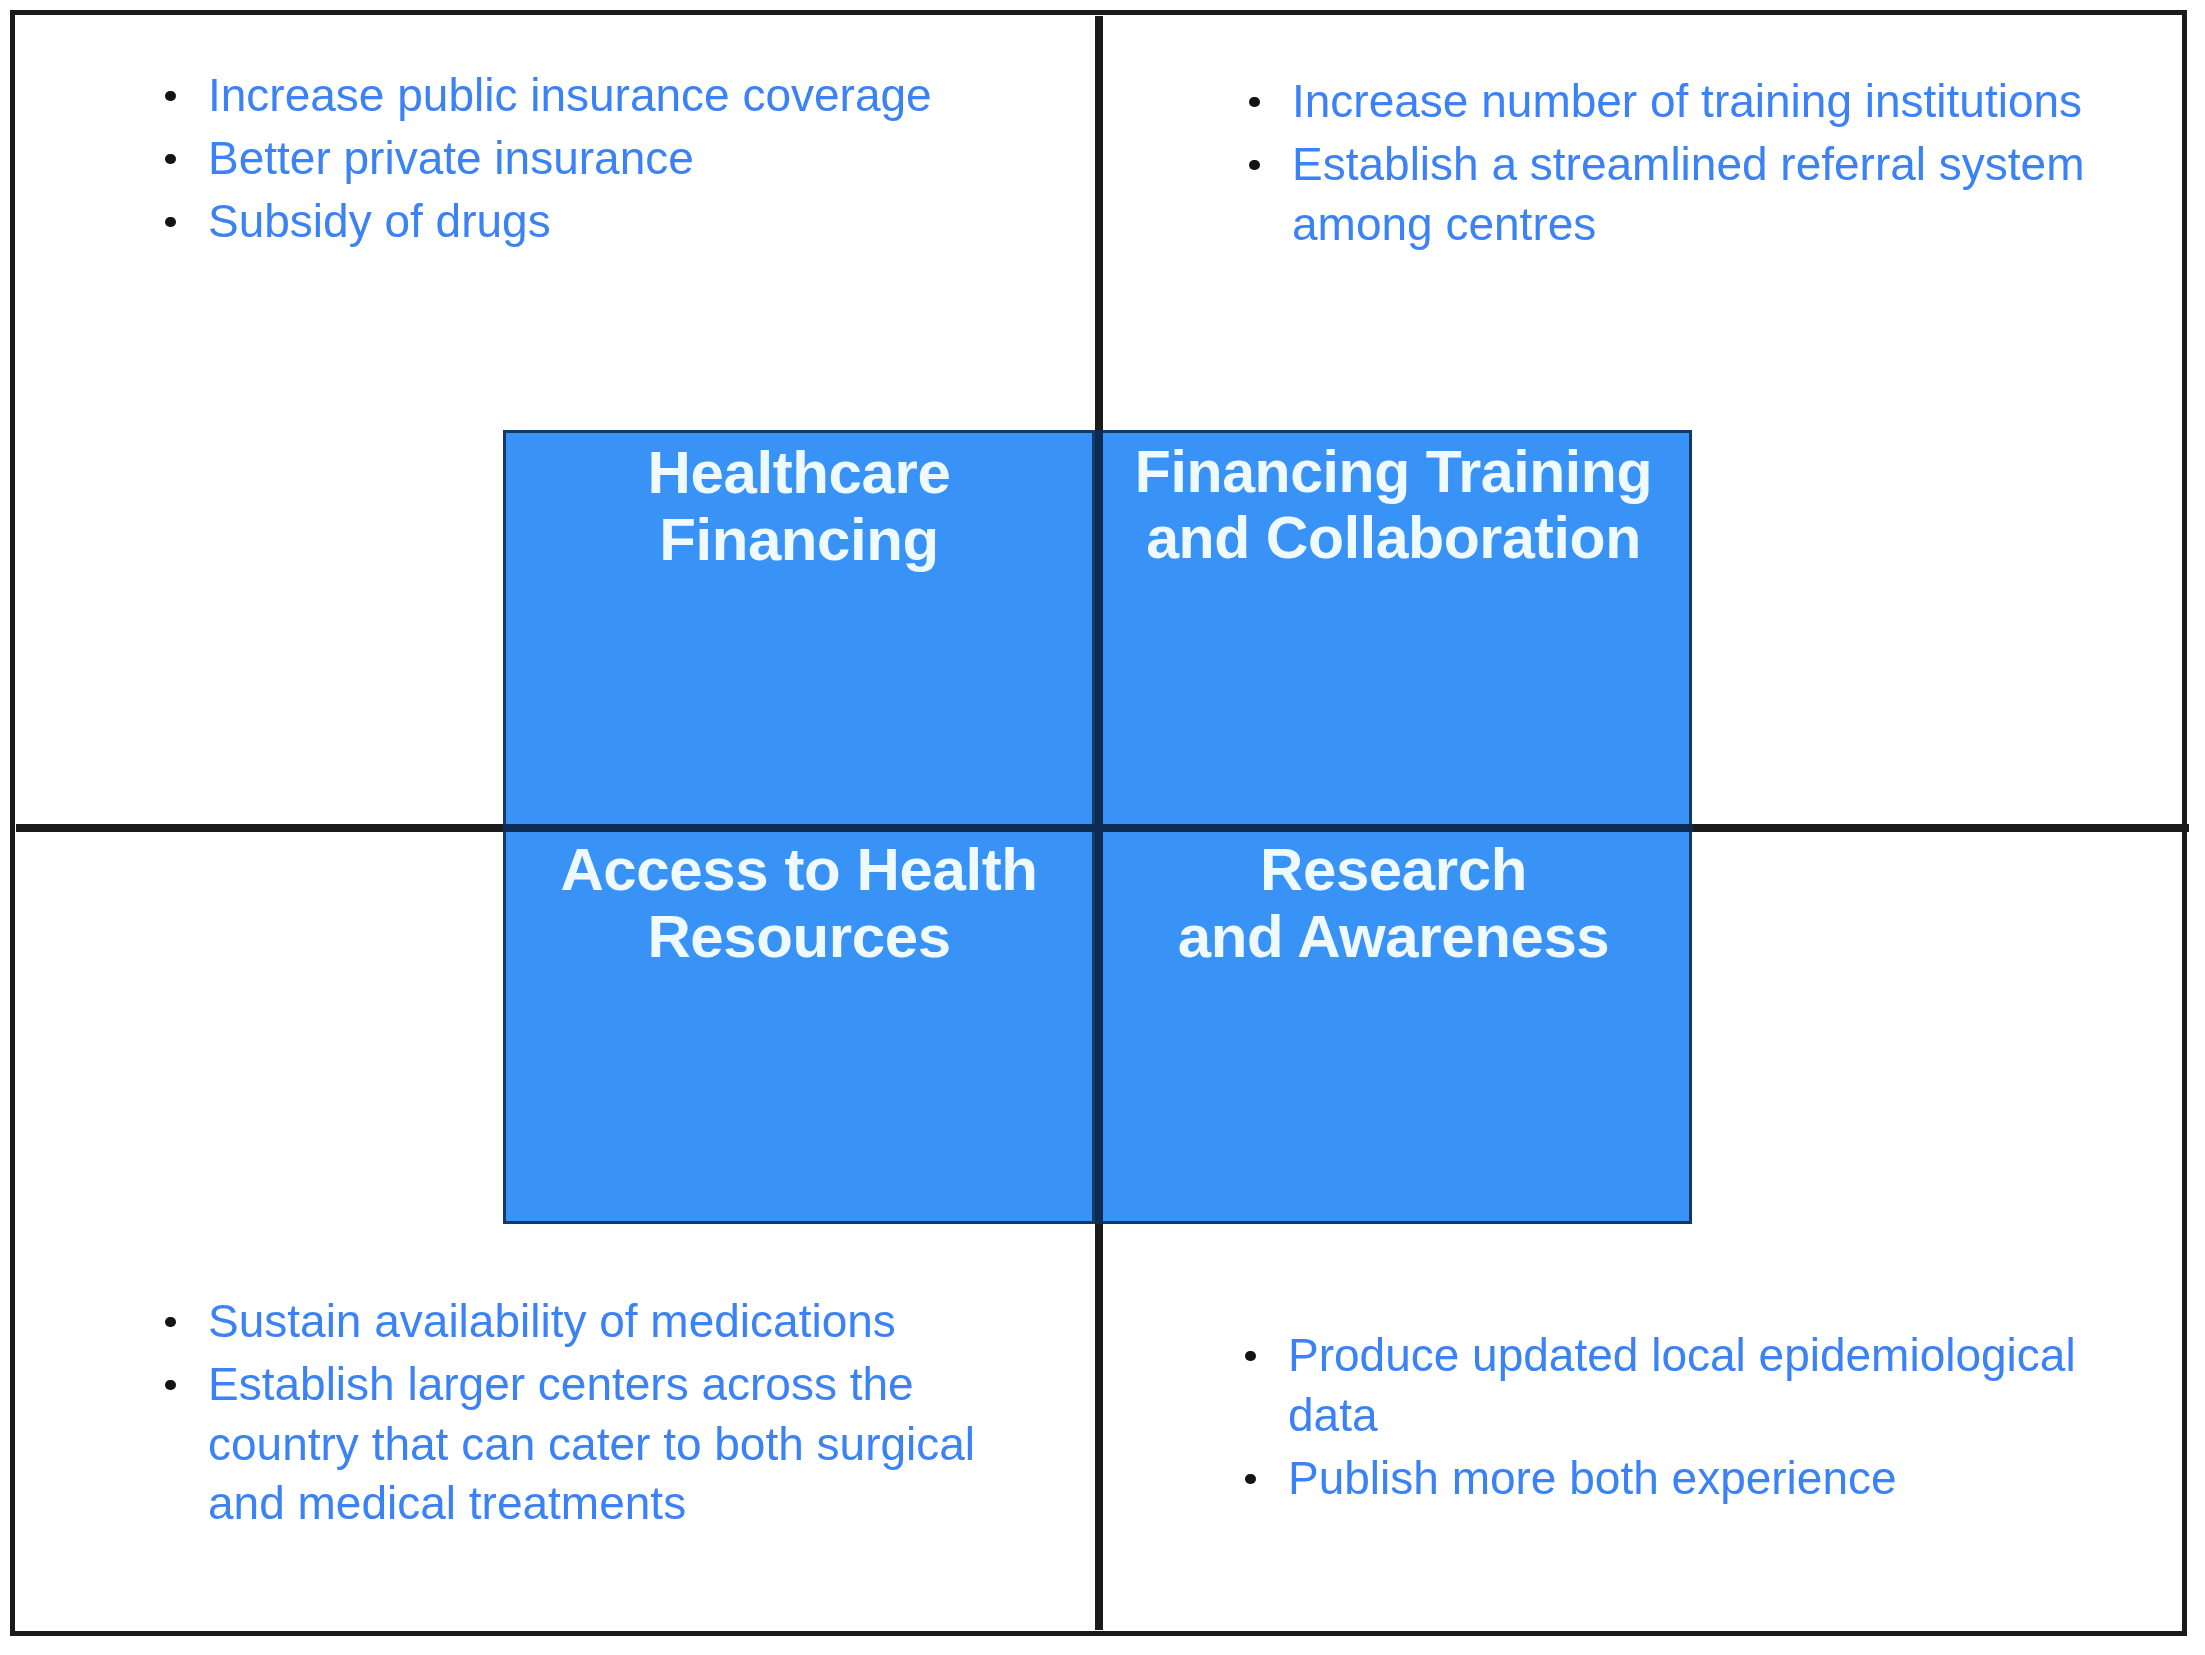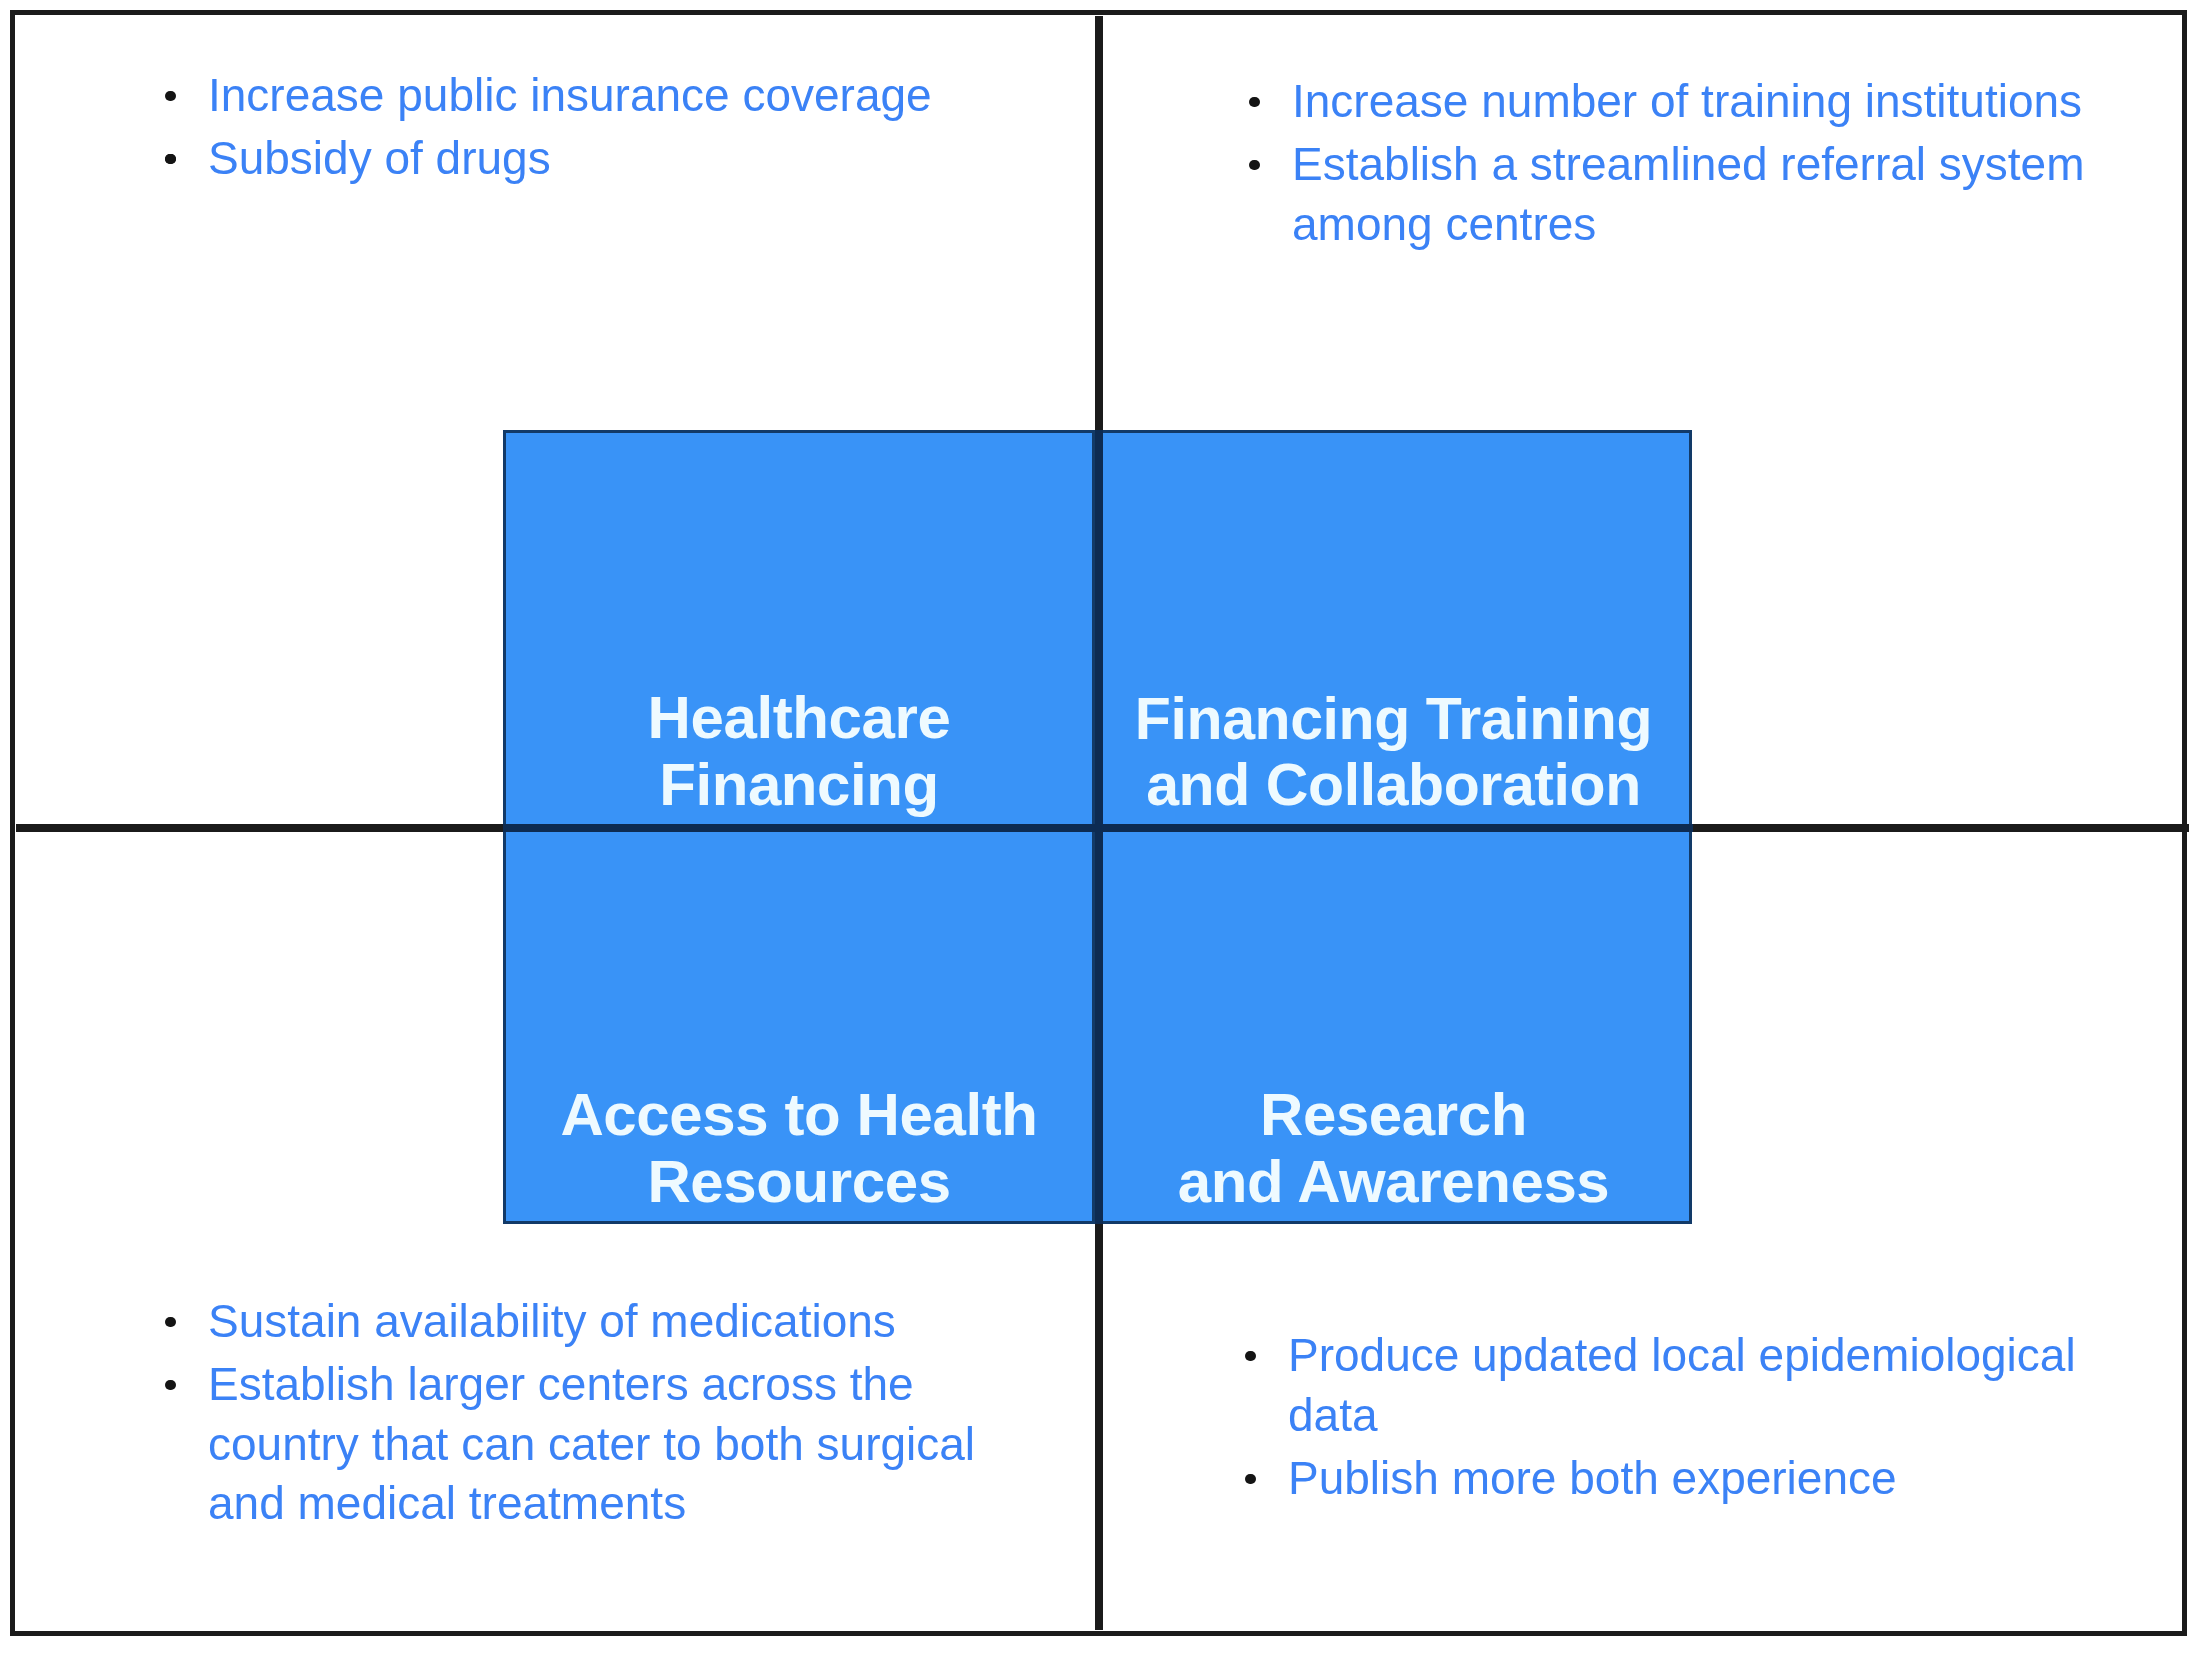--- a/index.html
+++ b/index.html
@@ -62,21 +62,21 @@
     z-index: 6;
     display: grid;
     grid-template-columns: 592px 597px;
     grid-template-rows: 397px 397px;
   }
   .blue-box {
     box-sizing: border-box;
     background: #3993f7;
     border: 3.7px solid #123a68;
     display: flex;
-    align-items: flex-end;
+    align-items: flex-start;
     justify-content: center;
     padding: 5.9px 4.4px;
   }
   .blue-box .box-label {
     color: #eefaff;
     font-size: 60px;
     line-height: 1.12;
     font-weight: bold;
     text-align: center;
     letter-spacing: -0.4px;
@@ -150,20 +150,21 @@
   <div class="divider-h"></div>
 
   <div class="bullets" id="bullets-tl">
     <ul>
       <li>
         <span class="dot"></span>
         <span>Increase public insurance coverage</span>
       </li>
       <li>
         <span class="dot"></span>
+        <span>Better private insurance</span>
       </li>
       <li>
         <span class="dot"></span>
         <span>Subsidy of drugs</span>
       </li>
     </ul>
   </div>
 
   <div class="bullets" id="bullets-bl">
     <ul>

